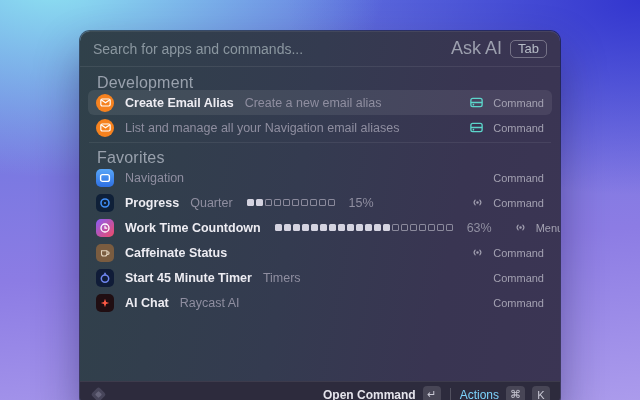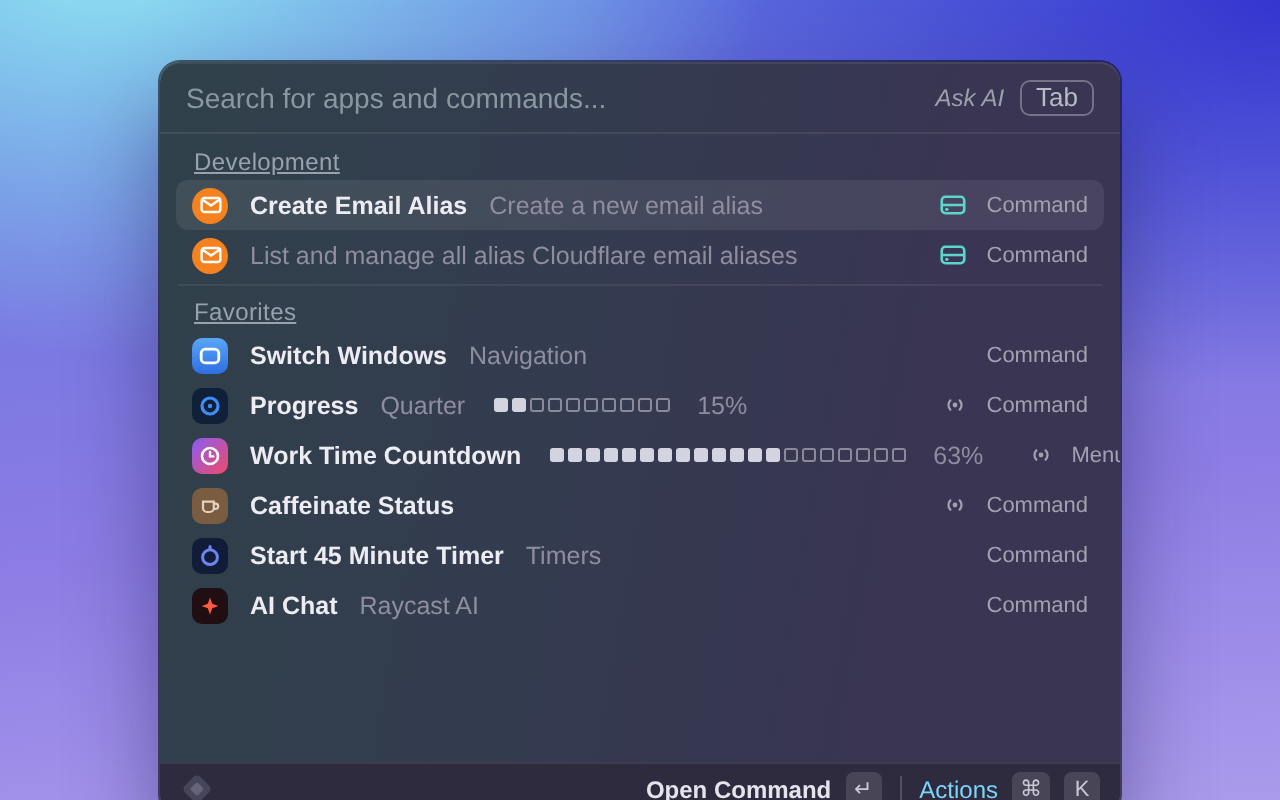--- a/index.html
+++ b/index.html
@@ -19,27 +19,27 @@
     background: linear-gradient(100deg, #30414a 0%, #343b50 45%, #393552 75%, #3b3554 100%);
     box-shadow: 0 0 0 1px rgba(15,18,28,0.6), 0 22px 45px rgba(25,20,70,0.45), inset 0 1px 0 rgba(255,255,255,0.07);
   }
 
   
   .searchbar { display:flex; align-items:center; height:36px; padding:0 13px; gap:8px;
     border-bottom:1px solid rgba(255,255,255,0.08); }
   .searchbar input { flex:1; background:transparent; border:none; outline:none;
     font-family:"Liberation Sans", sans-serif; font-size:14px; color:#e4e8ec; }
   .searchbar input::placeholder { color:#8b97a0; }
-  .ask-ai { font-size:12px; color:#9c9fae; white-space:nowrap;font-style:italic; }
+  .ask-ai { font-size:18px; color:#9c9fae; white-space:nowrap; }
   .keycap-outline { font-size:13px; color:#b6bcc6; border:1px solid rgba(255,255,255,0.3);
     border-radius:5px; padding:2px 7px; line-height:12px; }
 
   
   .list { padding:3px 8px 0; }
-  .section-title { font-size:12px; color:#99a1ad; padding:4px 9px 16px; letter-spacing:0.2px; height:18px;text-decoration:underline; }
+  .section-title { font-size:16px; color:#99a1ad; padding:4px 9px 16px; letter-spacing:0.2px; height:18px; }
   .section-divider { height:1px; margin:2px 1px; background:rgba(255,255,255,0.07); }
 
   .row { height:25px; display:flex; align-items:center; gap:11px; padding:0 8px; border-radius:6px;
     font-size:12.5px; }
   .row.selected { background:rgba(255,255,255,0.08); }
   .row-title { color:#edecf2; font-weight:bold; white-space:nowrap; }
   .row-sub { color:#8f8ea0; white-space:nowrap; }
   .spacer { flex:1; }
   .type-label { color:#a3a1b1; font-size:11px; white-space:nowrap; }
 
@@ -115,21 +115,21 @@
         <span class="type-label">Command</span>
       </div>
 
       <div class="row">
         <span class="app-icon ic-circle ic-orange">
           <svg viewBox="0 0 12 12" width="11" height="11">
               <rect x="0.9" y="2.2" width="10.2" height="7.6" rx="1.5" fill="none" stroke="#fff" stroke-width="1.3"></rect>
               <path d="M1.6 3.3 L6 6.3 L10.4 3.3" fill="none" stroke="#fff" stroke-width="1.3" stroke-linecap="round"></path>
             </svg>
         </span>
-        <span class="row-sub">List and manage all alias Cloudflare email aliases</span>
+        <span class="row-sub">List and manage all your Navigation email aliases</span>
         <span class="spacer"></span>
         <span class="accessory">
           <svg viewBox="0 0 16 16" width="15" height="15">
               <rect x="2" y="3.6" width="12" height="8.8" rx="2" fill="none" stroke="#5cd6cb" stroke-width="1.4"></rect>
               <line x1="2" y1="8" x2="14" y2="8" stroke="#5cd6cb" stroke-width="1.4"></line>
               <circle cx="4.7" cy="10.3" r="0.9" fill="#5cd6cb"></circle>
             </svg>
         </span>
         <span class="type-label">Command</span>
       </div>
@@ -137,21 +137,20 @@
       <div class="section-divider"></div>
 
       <div class="section-title">Favorites</div>
 
       <div class="row">
         <span class="app-icon ic-sq ic-blue">
           <svg viewBox="0 0 12 12" width="12" height="12">
               <rect x="1.6" y="2.6" width="8.8" height="6.8" rx="2" fill="none" stroke="#fff" stroke-width="1.4"></rect>
             </svg>
         </span>
-        <span class="row-title">Switch Windows</span>
         <span class="row-sub">Navigation</span>
         <span class="spacer"></span>
         <span class="type-label">Command</span>
       </div>
 
       <div class="row">
         <span class="app-icon ic-sq ic-navy">
           <svg viewBox="0 0 12 12" width="12" height="12">
               <circle cx="6" cy="6" r="4" fill="none" stroke="#3f8df5" stroke-width="1.6"></circle>
               <circle cx="6" cy="6" r="1.1" fill="#3f8df5"></circle>

